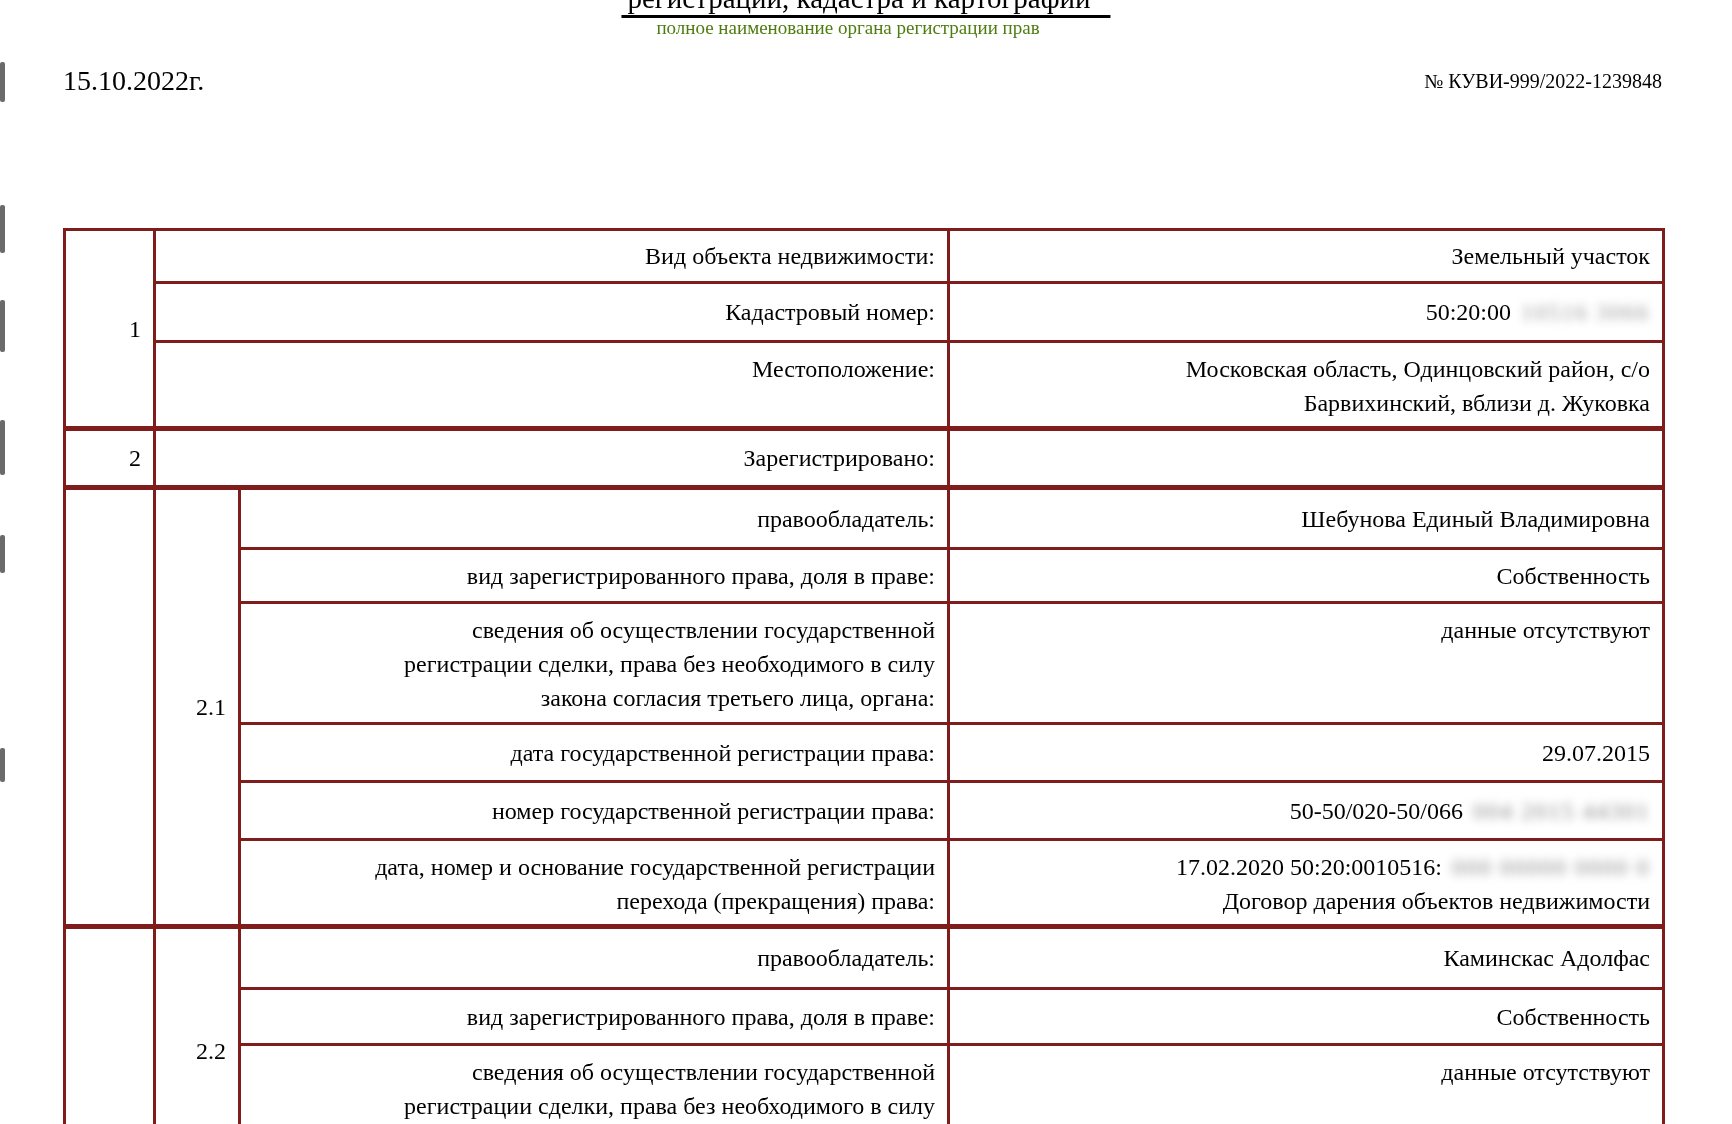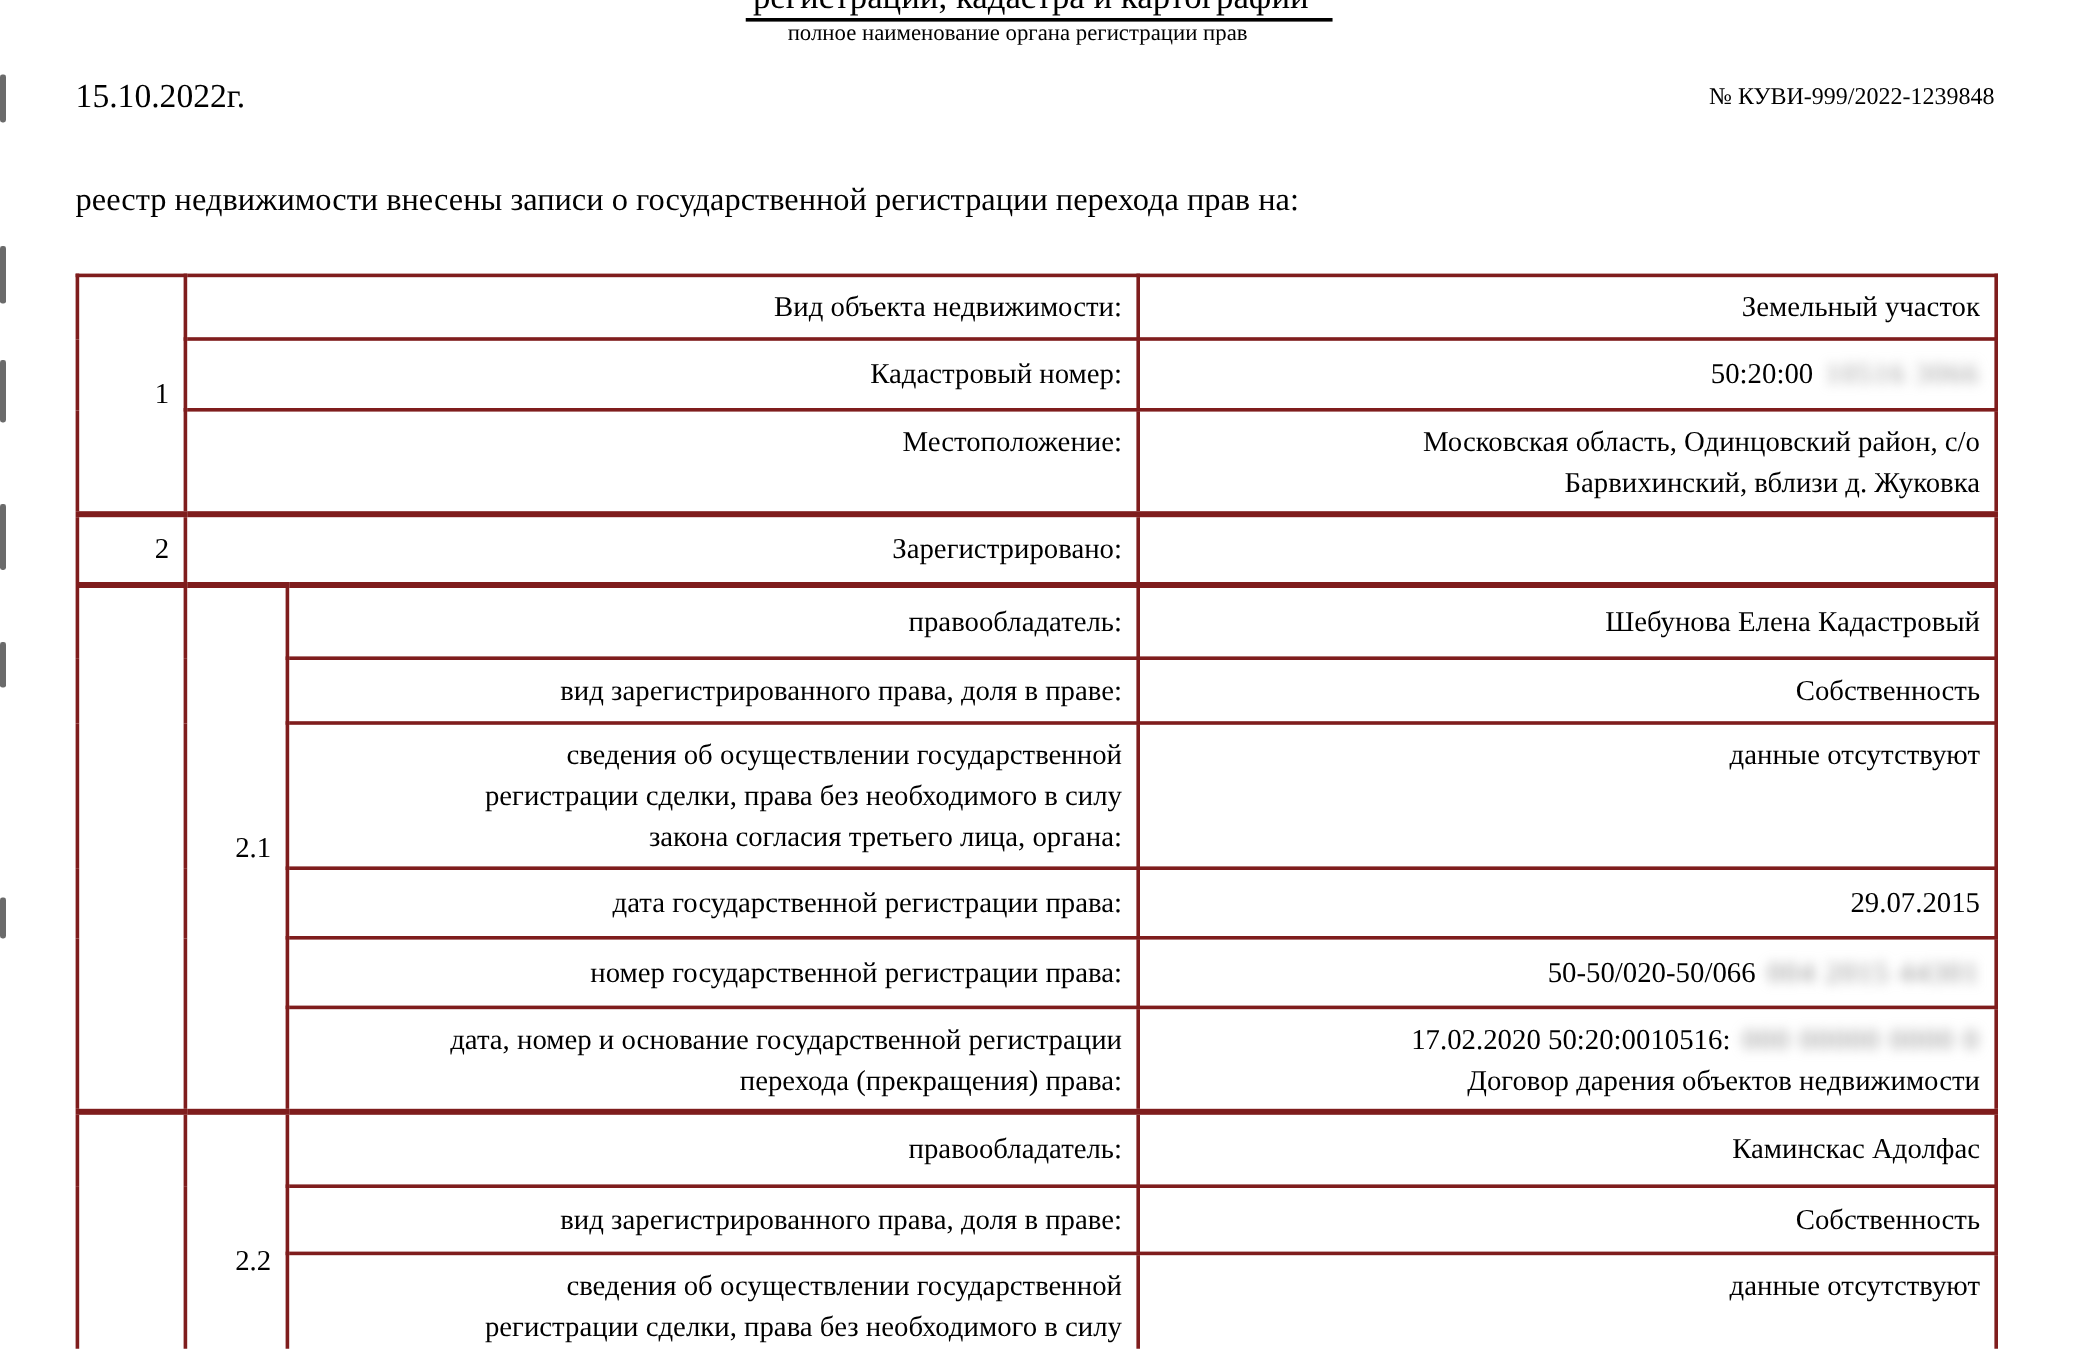--- a/index.html
+++ b/index.html
@@ -10,21 +10,21 @@
   }
   
   .org-line{
     position:absolute;top:-18px;left:50%;transform:translateX(-50%);
     font-size:29px;line-height:33px;white-space:nowrap;
     border-bottom:3px solid #000;padding:0 20px 0 6px;
   }
   .org-caption{
     position:absolute;top:16px;left:50%;
     transform:translateX(calc(-50% - 18px));
-    font-size:19px;line-height:24px;white-space:nowrap;color:#000000;
+    font-size:19px;line-height:24px;white-space:nowrap;color:#4d7c0f;
   }
   .doc-date{
     position:absolute;left:63px;top:64px;font-size:28px;line-height:34px;text-align:right;
   }
   .doc-number{
     position:absolute;right:70px;top:64px;font-size:20px;line-height:34px;
     text-align:right;
   }
   .intro{
     position:absolute;left:63px;top:150px;width:1560px;
@@ -67,21 +67,20 @@
 <div class="edge-speck" style="top:300px;height:52px;"></div>
 <div class="edge-speck" style="top:420px;height:55px;"></div>
 <div class="edge-speck" style="top:535px;height:38px;"></div>
 <div class="edge-speck" style="top:748px;height:34px;"></div>
 
 <div class="org-line">регистрации, кадастра и картографии</div>
 <div class="org-caption">полное наименование органа регистрации прав</div>
 <div class="doc-date">15.10.2022г.</div>
 <div class="doc-number">№ КУВИ-999/2022-1239848</div>
 <div class="intro">
-  <div>реестр недвижимости внесены записи о государственной регистрации перехода прав на:</div>
 </div>
 
 <table class="egrn">
   <colgroup>
     <col style="width:90px">
       <col style="width:85px">
       <col style="width:709px">
       <col style="width:715px">
   </colgroup>
 
@@ -108,21 +107,21 @@
   <tr style="height:59px" class="secline">
     <td class="num" style="vertical-align:middle;padding-top:6px;">2</td>
     <td colspan="2">Зарегистрировано:</td>
     <td class="val"></td>
   </tr>
 
   <tr style="height:61px" class="secline">
     <td rowspan="6"></td>
     <td class="subnum" rowspan="6">2.1</td>
     <td>правообладатель:</td>
-    <td class="val">Шебунова Елена Кадастровый</td>
+    <td class="val">Шебунова Единый Владимировна</td>
   </tr>
   <tr style="height:54px">
     <td>вид зарегистрированного права, доля в праве:</td>
     <td class="val">Собственность</td>
   </tr>
   <tr style="height:121px" class="topline">
     <td>
       <span class="cellline">сведения об осуществлении государственной</span>
       <span class="cellline">регистрации сделки, права без необходимого в силу</span>
       <span class="cellline">закона согласия третьего лица, органа:</span>

